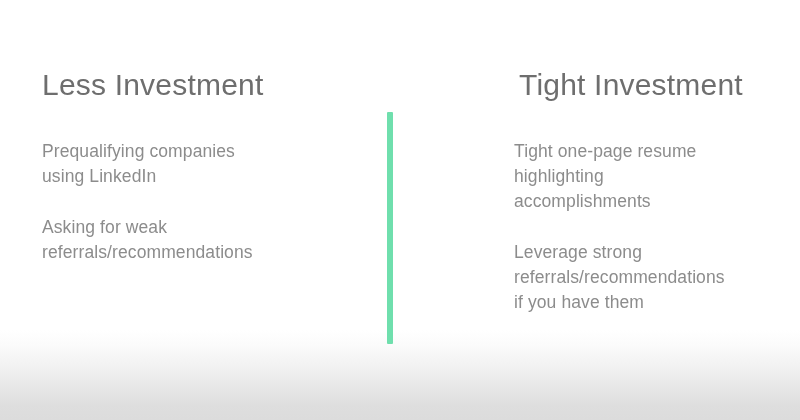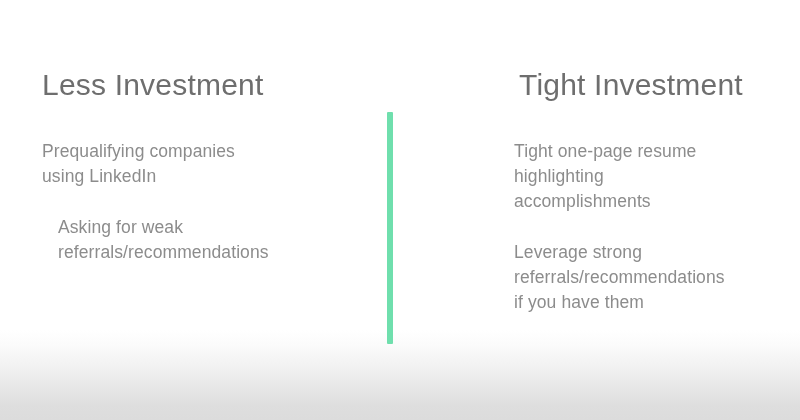--- a/index.html
+++ b/index.html
@@ -57,21 +57,21 @@
     margin: 12px;
     font-size: 17.5px;
     font-weight: 400;
     line-height: 25px;
     color: #8c8c8c;
     letter-spacing: 0.1px;
     white-space: pre-line;
   }
 
   #bullet-left-0  { left: 0px; top: 127px; width: 320px; }
-  #bullet-left-1  { left: 16px; top: 203px; width: 320px; }
+  #bullet-left-1  { left: 0px; top: 203px; width: 320px; }
 
   #bullet-right-0 { left: 0px; top: 127px; width: 290px; }
   #bullet-right-1 { left: 0px; top: 228px; width: 290px; }
 
   
   #divider-bar {
     position: absolute;
     left: 387px;
     top: 112px;
     width: 6px;

